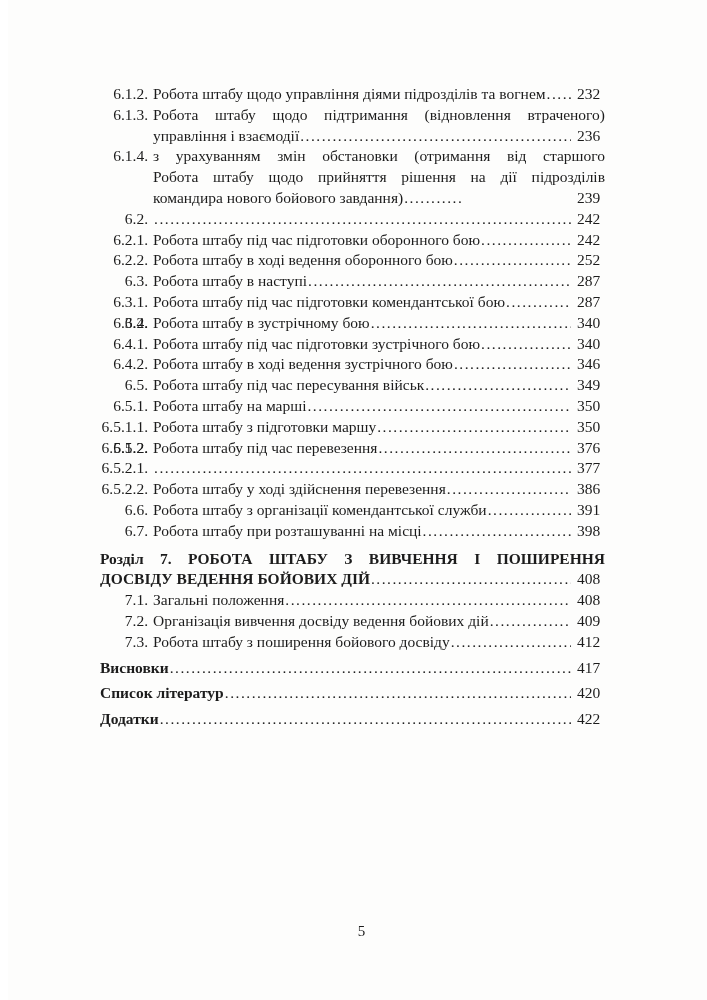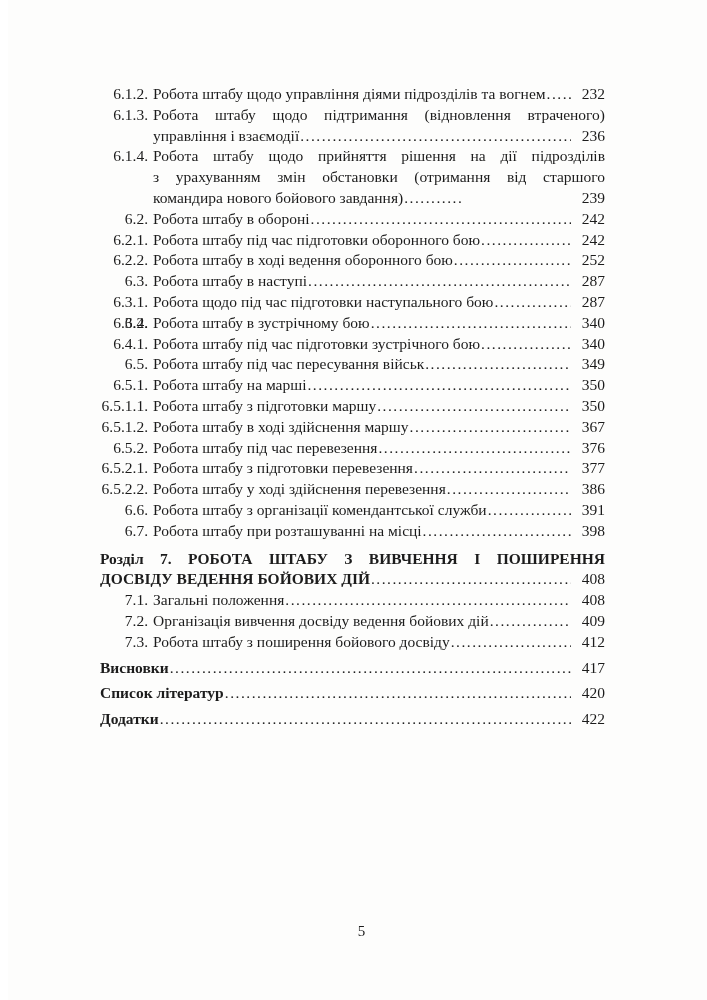--- a/index.html
+++ b/index.html
@@ -38,21 +38,21 @@
     flex: 1 1 0; min-width: 0;
     overflow: hidden; white-space: nowrap;
     margin: 0 6px 0 1px;
   }
   .dots::after {
     content: "...................................................................................................................................................................................";
     letter-spacing: 1.5px;
   }
   .dots-short { flex: 0 0 58px; }
   .sp { flex: 1 1 0; }
-  .pg { flex: 0 0 28px; text-align: right; white-space: nowrap; }
+  .pg { flex: 0 0 28px; text-align: left; white-space: nowrap; }
   .chapter { font-weight: bold; margin-top: 7px; }
   .chapter .dots, .chapter .pg { font-weight: normal; }
   .back { display: flex; align-items: baseline; margin-top: 5px; }
   .back .txt { font-weight: bold; }
   .footer {
     position: absolute;
     left: 0; top: 921px; width: 707px;
     text-align: center;
     font-size: 15px;
   }
@@ -77,35 +77,34 @@
       <div class="jst">Робота штабу щодо підтримання (відновлення втраченого)</div>
       <div class="lf">
         <span class="txt">управління і взаємодії</span>
         <span class="dots"></span>
         <span class="pg">236</span>
       </div>
     </div>
 
     <div class="entry">
       <span class="num">6.1.4.</span>
+      <div class="jst">з урахуванням змін обстановки (отримання від старшого</div>
       <div class="jst">Робота штабу щодо прийняття рішення на дії підрозділів</div>
-      <div class="jst">з урахуванням змін обстановки (отримання від старшого</div>
       <div class="lf">
         <span class="txt">командира нового бойового завдання)</span>
         <span class="dots dots-short"></span>
         <span class="sp"></span>
         <span class="pg">239</span>
       </div>
     </div>
 
 
     <div class="entry">
       <span class="num">6.2.</span>
       <div class="lf">
-        <span class="txt">Робота штабу в обороні</span>
         <span class="dots"></span>
         <span class="pg">242</span>
       </div>
     </div>
 
     <div class="entry">
       <span class="num">6.2.1.</span>
       <div class="lf">
         <span class="txt">Робота штабу під час підготовки оборонного бою</span>
         <span class="dots"></span>
@@ -127,21 +126,21 @@
       <div class="lf">
         <span class="txt">Робота штабу в наступі</span>
         <span class="dots"></span>
         <span class="pg">287</span>
       </div>
     </div>
 
     <div class="entry">
       <span class="num">6.3.1.</span>
       <div class="lf">
-        <span class="txt">Робота щодо під час підготовки наступального бою</span>
+        <span class="txt">Робота штабу під час підготовки комендантської бою</span>
         <span class="dots"></span>
         <span class="pg">287</span>
       </div>
     </div>
 
     <div class="entry">
       <span class="num">6.3.2.</span>
     </div>
 
     <div class="entry">
@@ -155,20 +154,28 @@
 
     <div class="entry">
       <span class="num">6.4.1.</span>
       <div class="lf">
         <span class="txt">Робота штабу під час підготовки зустрічного бою</span>
         <span class="dots"></span>
         <span class="pg">340</span>
       </div>
     </div>
 
+    <div class="entry">
+      <span class="num">6.4.2.</span>
+      <div class="lf">
+        <span class="txt">Робота штабу в ході ведення зустрічного бою</span>
+        <span class="dots"></span>
+        <span class="pg">346</span>
+      </div>
+    </div>
 
     <div class="entry">
       <span class="num">6.5.</span>
       <div class="lf">
         <span class="txt">Робота штабу під час пересування військ</span>
         <span class="dots"></span>
         <span class="pg">349</span>
       </div>
     </div>
 
@@ -185,40 +192,34 @@
       <span class="num">6.5.1.1.</span>
       <div class="lf">
         <span class="txt">Робота штабу з підготовки маршу</span>
         <span class="dots"></span>
         <span class="pg">350</span>
       </div>
     </div>
 
     <div class="entry">
       <span class="num">6.5.1.2.</span>
-      <div class="lf">
-        <span class="txt">Робота штабу в ході здійснення маршу</span>
-        <span class="dots"></span>
-        <span class="pg">367</span>
-      </div>
     </div>
 
     <div class="entry">
       <span class="num">6.5.2.</span>
       <div class="lf">
         <span class="txt">Робота штабу під час перевезення</span>
         <span class="dots"></span>
         <span class="pg">376</span>
       </div>
     </div>
 
     <div class="entry">
       <span class="num">6.5.2.1.</span>
       <div class="lf">
-        <span class="txt">Робота штабу з підготовки перевезення</span>
         <span class="dots"></span>
         <span class="pg">377</span>
       </div>
     </div>
 
     <div class="entry">
       <span class="num">6.5.2.2.</span>
       <div class="lf">
         <span class="txt">Робота штабу у ході здійснення перевезення</span>
         <span class="dots"></span>

